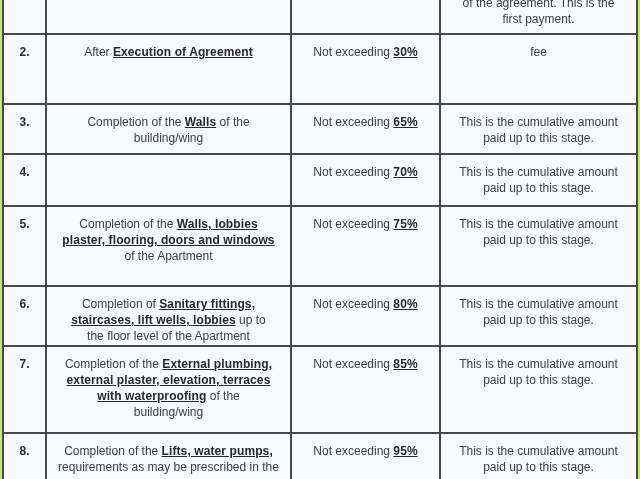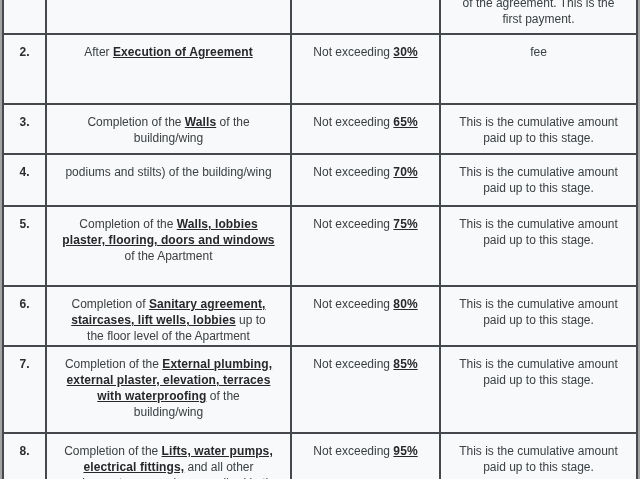--- a/index.html
+++ b/index.html
@@ -6,21 +6,21 @@
     margin: 0;
     padding: 0;
     background: #fdfdfe;
     font-family: "Liberation Sans", "DejaVu Sans", sans-serif;
   }
   .stage {
     position: relative;
     width: 640px;
     height: 479px;
     overflow: hidden;
-    background: #a3a3a3;
+    background: #bef264;
   }
   .tbl {
     position: absolute;
     left: 2px;
     top: -7px;
     width: 636px;
     border-left: 2px solid #45494d;
     border-top: 2px solid #45494d;
     box-sizing: border-box;
   }
@@ -81,21 +81,20 @@
           <div class="ln"><span>Not exceeding </span><span class="b">65%</span></div>
         </div>
         <div class="cell" style="border-right: none;">
           <div class="ln"><span>This is the cumulative amount</span></div>
           <div class="ln"><span>paid up to this stage.</span></div>
         </div>
       </div>
       <div class="row" style="height: 52px;">
         <div class="cell num">4.</div>
         <div class="cell">
-          <div class="ln"><span>podiums and stilts) of the building/wing</span></div>
         </div>
         <div class="cell">
           <div class="ln"><span>Not exceeding </span><span class="b">70%</span></div>
         </div>
         <div class="cell" style="border-right: none;">
           <div class="ln"><span>This is the cumulative amount</span></div>
           <div class="ln"><span>paid up to this stage.</span></div>
         </div>
       </div>
       <div class="row" style="height: 80px;">
@@ -109,21 +108,21 @@
           <div class="ln"><span>Not exceeding </span><span class="b">75%</span></div>
         </div>
         <div class="cell" style="border-right: none;">
           <div class="ln"><span>This is the cumulative amount</span></div>
           <div class="ln"><span>paid up to this stage.</span></div>
         </div>
       </div>
       <div class="row" style="height: 60px;">
         <div class="cell num">6.</div>
         <div class="cell">
-          <div class="ln"><span>Completion of </span><span class="b">Sanitary agreement,</span></div>
+          <div class="ln"><span>Completion of </span><span class="b">Sanitary fittings,</span></div>
           <div class="ln"><span class="b">staircases, lift wells, lobbies</span><span> up to</span></div>
           <div class="ln"><span>the floor level of the Apartment</span></div>
         </div>
         <div class="cell">
           <div class="ln"><span>Not exceeding </span><span class="b">80%</span></div>
         </div>
         <div class="cell" style="border-right: none;">
           <div class="ln"><span>This is the cumulative amount</span></div>
           <div class="ln"><span>paid up to this stage.</span></div>
         </div>
@@ -141,21 +140,20 @@
         </div>
         <div class="cell" style="border-right: none;">
           <div class="ln"><span>This is the cumulative amount</span></div>
           <div class="ln"><span>paid up to this stage.</span></div>
         </div>
       </div>
       <div class="row" style="height: 80px;">
         <div class="cell num">8.</div>
         <div class="cell">
           <div class="ln"><span>Completion of the </span><span class="b">Lifts, water pumps,</span></div>
-          <div class="ln"><span class="b">electrical fittings,</span><span> and all other</span></div>
           <div class="ln"><span>requirements as may be prescribed in the</span></div>
         </div>
         <div class="cell">
           <div class="ln"><span>Not exceeding </span><span class="b">95%</span></div>
         </div>
         <div class="cell" style="border-right: none;">
           <div class="ln"><span>This is the cumulative amount</span></div>
           <div class="ln"><span>paid up to this stage.</span></div>
         </div>
       </div>

